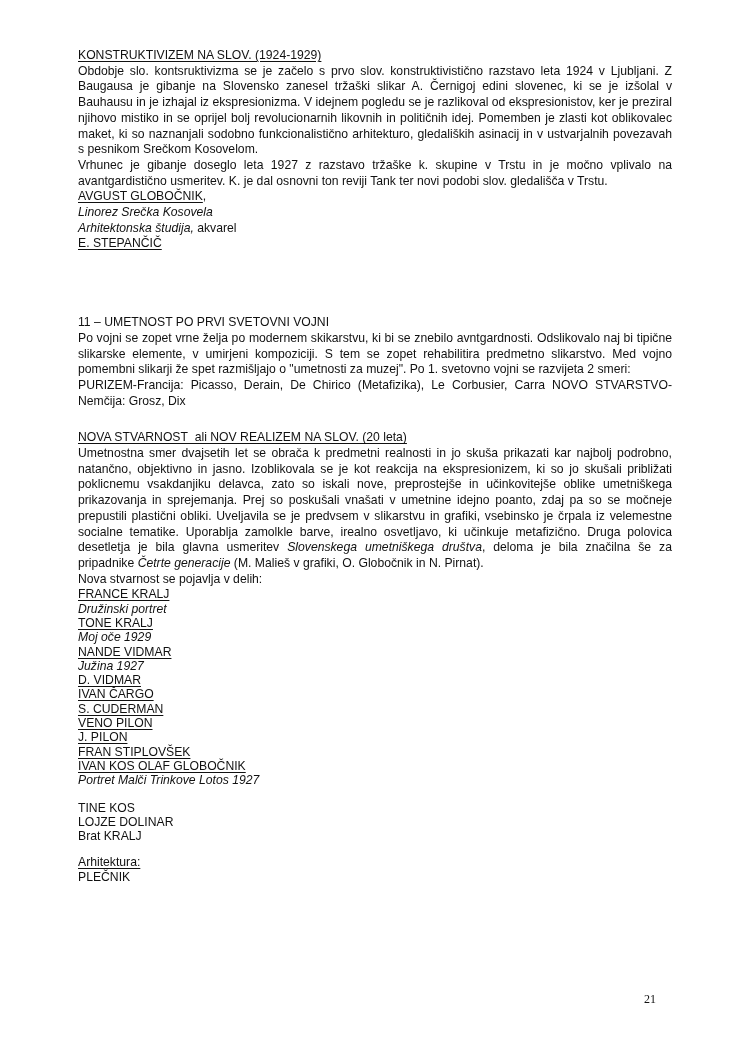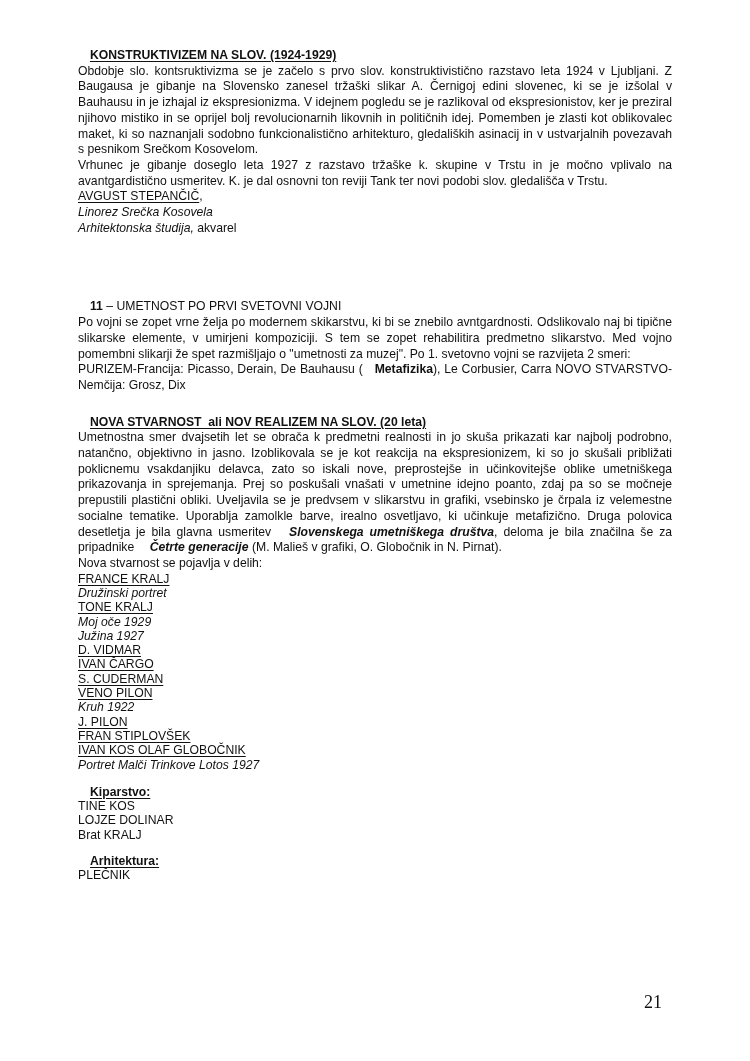--- a/index.html
+++ b/index.html
@@ -17,67 +17,67 @@
     top: 48px;
     width: 594px;
     font-size: 12.2px;
     line-height: 15.7px;
     color: #111111;
     letter-spacing: 0;
   }
   .content p { margin: 0; padding: 0; }
   .justify { text-align: justify; }
   .compact { line-height: 14.3px; }
-  .b { font-weight: bold; margin-left: 12px; }
+  .b { font-weight: normal; }
   .i { font-style: italic; }
   .u { text-decoration: underline; text-underline-offset: 2px; text-decoration-thickness: 1px; }
   .page-number {
     position: absolute;
     left: 644px;
     top: 992px;
     font-family: "Liberation Serif", serif;
-    font-size: 18px;
+    font-size: 12px;
     color: #111111;
   }
 </style>
 </head>
 <body>
 
 <div class="page" style="background: rgb(255, 255, 255); color: rgb(17, 17, 17);">
   <div class="content">
       <p class=""><span class="b u">KONSTRUKTIVIZEM NA SLOV. (1924-1929)</span></p>
       <p class="justify "><span class="">Obdobje slo. kontsruktivizma se je začelo s prvo slov. konstruktivistično razstavo leta 1924 v Ljubljani. Z Baugausa je gibanje na Slovensko zanesel tržaški slikar A. Černigoj edini slovenec, ki se je izšolal v Bauhausu in je izhajal iz ekspresionizma. V idejnem pogledu se je razlikoval od ekspresionistov, ker je preziral njihovo mistiko in se oprijel bolj revolucionarnih likovnih in političnih idej. Pomemben je zlasti kot oblikovalec maket, ki so naznanjali sodobno funkcionalistično arhitekturo, gledaliških asinacij in v ustvarjalnih povezavah s pesnikom Srečkom Kosovelom.</span></p>
       <p class="justify "><span class="">Vrhunec je gibanje doseglo leta 1927 z razstavo tržaške k. skupine v Trstu in  je močno vplivalo na avantgardistično usmeritev. K. je dal osnovni ton reviji Tank ter novi podobi slov. gledališča v Trstu.</span></p>
-      <p class=""><span class="u">AVGUST STEPANČIČ</span><span class="">,</span></p>
+      <p class=""><span class="u">AVGUST GLOBOČNIK</span><span class="">,</span></p>
       <p class=""><span class="i ">Linorez Srečka Kosovela</span></p>
       <p class=""><span class="i ">Arhitektonska študija,</span><span class=""> akvarel</span></p>
+      <p class=""><span class="u">E. STEPANČIČ</span></p>
       <div style="height: 63px;"></div>
       <p class=""><span class="b ">11</span><span class=""> – UMETNOST PO PRVI SVETOVNI VOJNI</span></p>
       <p class="justify "><span class="">Po vojni se zopet vrne želja po modernem skikarstvu, ki bi se znebilo avntgardnosti. Odslikovalo naj bi tipične slikarske elemente, v umirjeni kompoziciji. S tem se zopet rehabilitira predmetno slikarstvo. Med vojno pomembni slikarji že spet razmišljajo o "umetnosti za muzej". Po 1. svetovno vojni se razvijeta 2 smeri:</span></p>
-      <p class="justify "><span class="">PURIZEM-Francija: Picasso, Derain, De Bauhausu (</span><span class="b ">Metafizika</span><span class="">), Le Corbusier, Carra NOVO STVARSTVO-Nemčija: Grosz, Dix</span></p>
+      <p class="justify "><span class="">PURIZEM-Francija: Picasso, Derain, De Chirico (</span><span class="b ">Metafizika</span><span class="">), Le Corbusier, Carra NOVO STVARSTVO-Nemčija: Grosz, Dix</span></p>
       <div style="height: 21px;"></div>
       <p class=""><span class="b u">NOVA STVARNOST&nbsp; ali NOV REALIZEM NA SLOV. (20 leta)</span></p>
       <p class="justify "><span class="">Umetnostna smer dvajsetih let se obrača k predmetni realnosti in jo skuša prikazati kar najbolj podrobno, natančno, objektivno in jasno. Izoblikovala se je kot reakcija na ekspresionizem, ki so jo skušali približati poklicnemu vsakdanjiku delavca, zato so iskali nove, preprostejše in učinkovitejše oblike umetniškega prikazovanja in sprejemanja. Prej so poskušali vnašati v umetnine idejno poanto, zdaj pa so se močneje prepustili plastični obliki. Uveljavila se je predvsem v slikarstvu in grafiki, vsebinsko je črpala iz velemestne socialne tematike. Uporablja zamolkle barve, irealno osvetljavo, ki učinkuje metafizično. Druga polovica desetletja je bila glavna usmeritev </span><span class="b i ">Slovenskega umetniškega društva</span><span class="">, deloma je bila značilna še za pripadnike </span><span class="b i ">Četrte generacije</span><span class=""> (M. Malieš v grafiki, O. Globočnik in N. Pirnat).</span></p>
       <p class=""><span class="">Nova stvarnost se pojavlja v delih:</span></p>
       <p class="compact"><span class="u">FRANCE KRALJ</span></p>
       <p class="compact"><span class="i ">Družinski portret</span></p>
       <p class="compact"><span class="u">TONE KRALJ</span></p>
       <p class="compact"><span class="i ">Moj oče 1929</span></p>
+      <p class="compact"><span class="u">NANDE VIDMAR</span></p>
       <p class="compact"><span class="i ">Južina 1927</span></p>
       <p class="compact"><span class="u">D. VIDMAR</span></p>
       <p class="compact"><span class="u">IVAN ČARGO</span></p>
       <p class="compact"><span class="u">S. CUDERMAN</span></p>
       <p class="compact"><span class="u">VENO PILON</span></p>
-      <p class="compact"><span class="i ">Kruh 1922</span></p>
       <p class="compact"><span class="u">J. PILON</span></p>
       <p class="compact"><span class="u">FRAN STIPLOVŠEK</span></p>
       <p class="compact"><span class="u">IVAN KOS OLAF GLOBOČNIK</span></p>
       <p class="compact"><span class="i ">Portret Malči Trinkove Lotos 1927</span></p>
       <div style="height: 13px;"></div>
-      <p class="compact"><span class="b u">Kiparstvo:</span></p>
       <p class="compact"><span class="">TINE KOS</span></p>
       <p class="compact"><span class="">LOJZE DOLINAR</span></p>
       <p class="compact"><span class="">Brat KRALJ</span></p>
       <div style="height: 12px;"></div>
       <p class="compact"><span class="b u">Arhitektura:</span></p>
       <p class="compact"><span class="">PLEČNIK</span></p>
     </div>
   <div class="page-number">21</div>
 </div>
 

